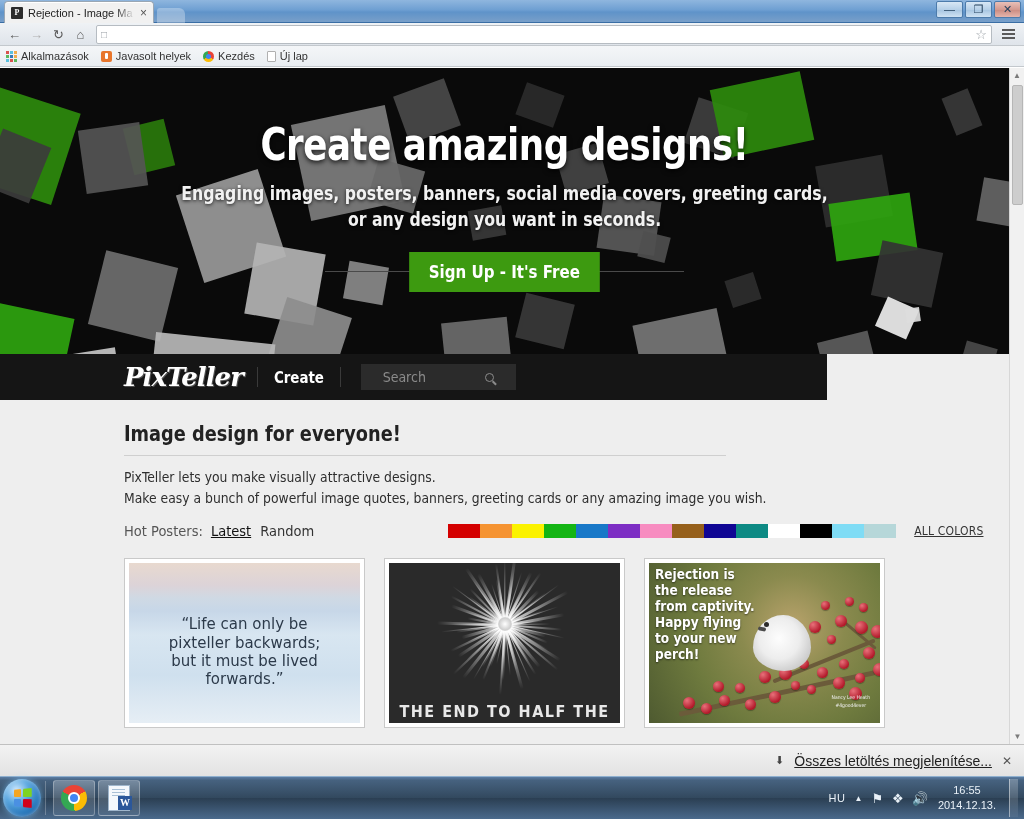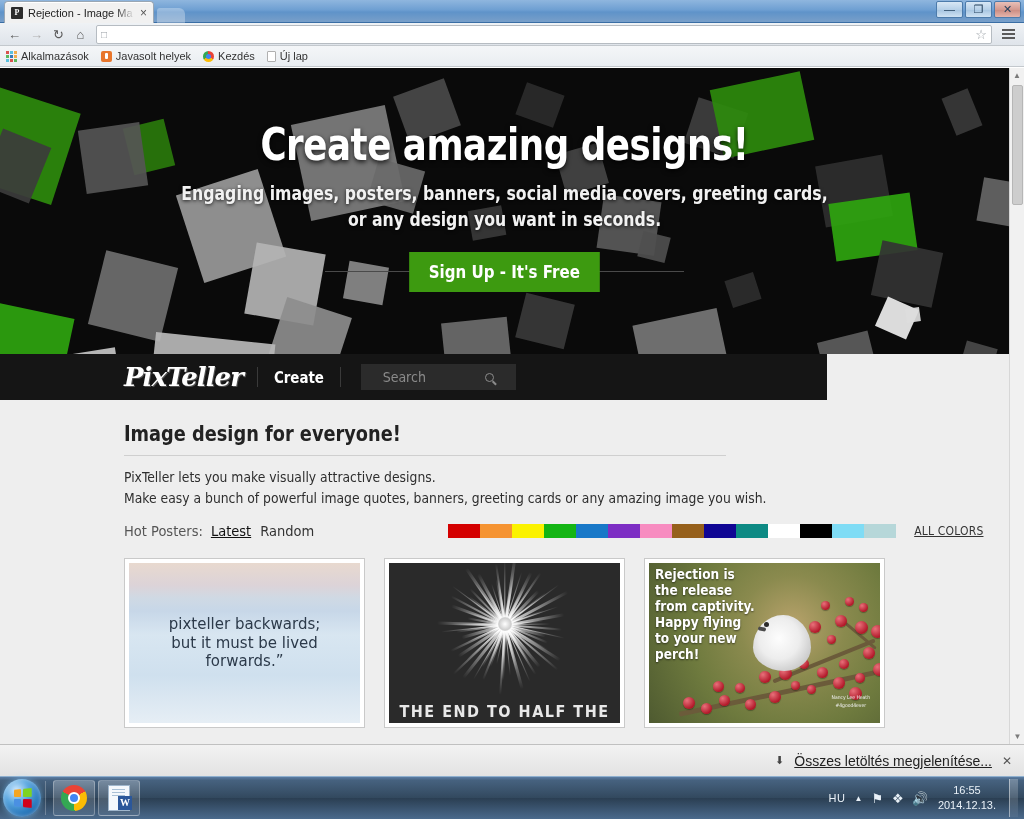--- a/index.html
+++ b/index.html
@@ -471,20 +471,21 @@
             </span>
           <span class="allcolors">ALL COLORS</span>
         </div>
       </div>
 
       <div class="posters">
 
         <div class="poster">
           <div class="inner p1">
             <div class="q">
+              <div>“Life can only be</div>
               <div>pixteller backwards;</div>
               <div>but it must be lived</div>
               <div>forwards.”</div>
             </div>
           </div>
         </div>
 
         <div class="poster">
           <div class="inner p3">
             <div class="spark" id="spark">

